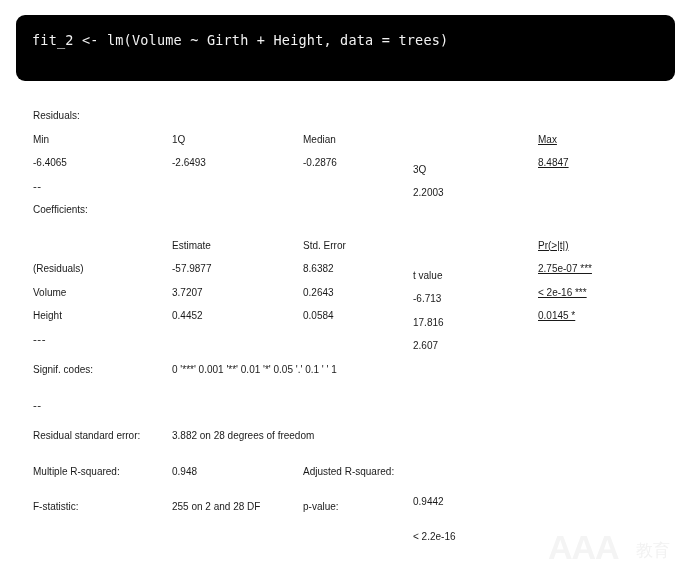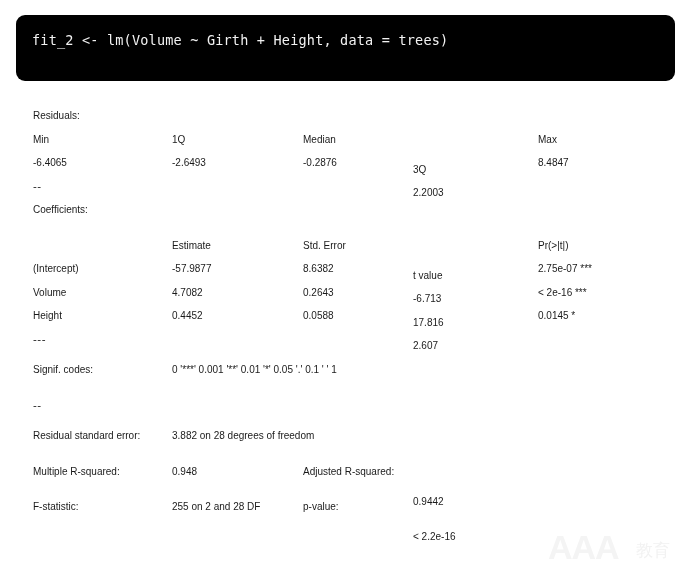--- a/index.html
+++ b/index.html
@@ -56,21 +56,21 @@
     top: 0;
     font-size: 10px;
     line-height: 23.5px;
     white-space: nowrap;
   }
   
   .c0 { left: 33px; }
   .c1 { left: 161px; margin-left: 11px; }
   .c2 { left: 266px; margin-left: 37px; }
   .c3 { left: 413px; margin-top: 30px; }
-  .c4 { left: 538px; }
+  .c4 { left: 538px; text-decoration: underline; }
 
   .sep {
     position: absolute;
     left: 33px;
     top: 0;
     font-size: 11.5px;
     line-height: 23.5px;
     letter-spacing: 0.5px;
   }
 
@@ -143,37 +143,37 @@
     <span class="cell c0">Coefficients:</span>
   </div>
   <div class="spacer"></div>
   <div class="row">
     <span class="cell c1">Estimate</span>
     <span class="cell c2">Std. Error</span>
     <span class="cell c3">t value</span>
     <span class="cell c4">Pr(&gt;|t|)</span>
   </div>
   <div class="row">
-    <span class="cell c0">(Intercept)</span>
+    <span class="cell c0">(Residuals)</span>
     <span class="cell c1">-57.9877</span>
     <span class="cell c2">8.6382</span>
     <span class="cell c3">-6.713</span>
     <span class="cell c4">2.75e-07 ***</span>
   </div>
   <div class="row">
     <span class="cell c0">Volume</span>
-    <span class="cell c1">4.7082</span>
+    <span class="cell c1">3.7207</span>
     <span class="cell c2">0.2643</span>
     <span class="cell c3">17.816</span>
     <span class="cell c4">&lt; 2e-16 ***</span>
   </div>
   <div class="row">
     <span class="cell c0">Height</span>
     <span class="cell c1">0.4452</span>
-    <span class="cell c2">0.0588</span>
+    <span class="cell c2">0.0584</span>
     <span class="cell c3">2.607</span>
     <span class="cell c4">0.0145 *</span>
   </div>
 
   <div class="row">
     <span class="sep">---</span>
   </div>
   <div class="spacer-sm"></div>
 
   <div class="row">

